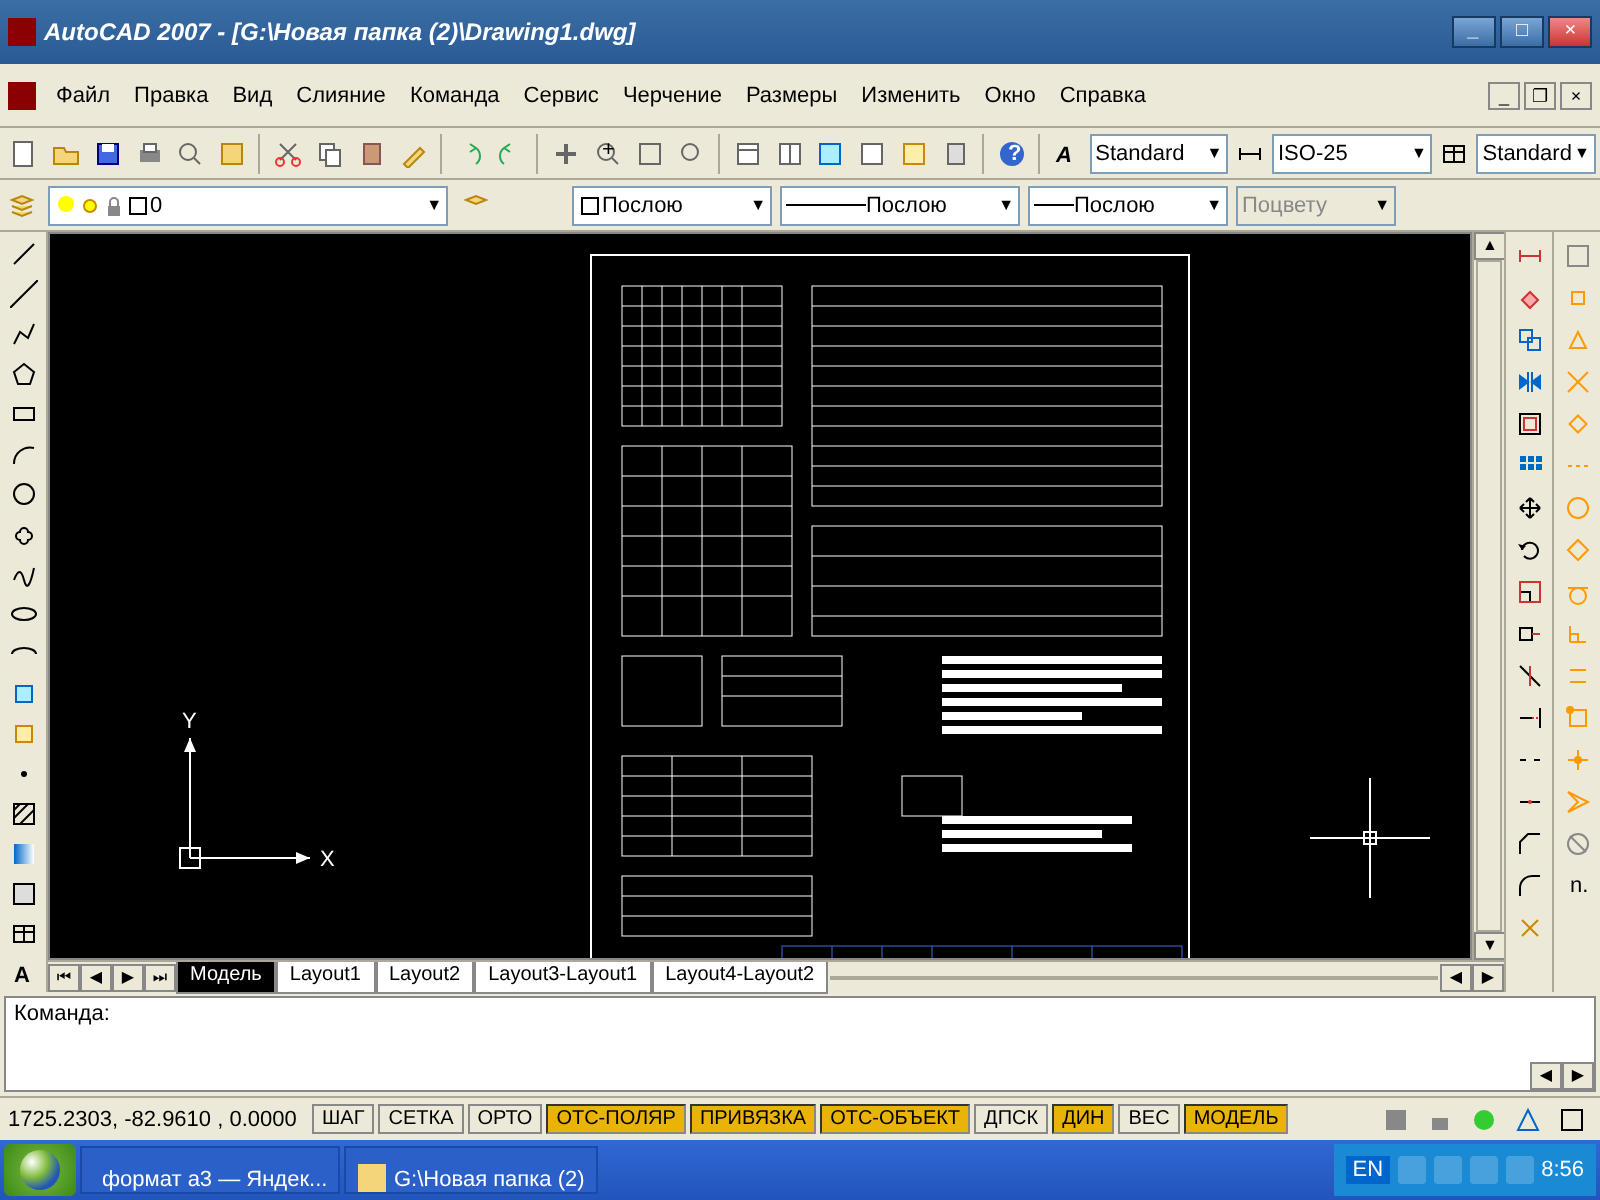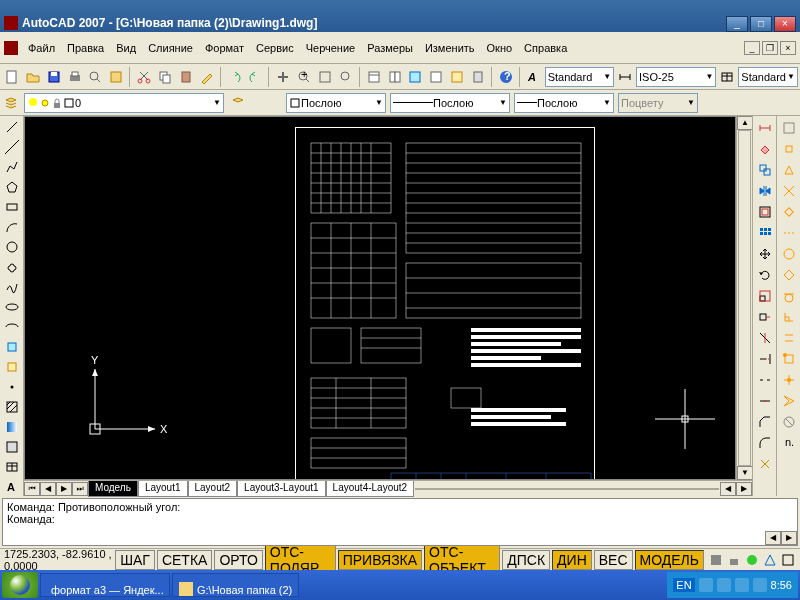--- a/index.html
+++ b/index.html
@@ -1,17 +1,17 @@
 <!DOCTYPE html>
 <html><head>
 <meta charset="utf-8">
 <style>
 * { margin: 0; padding: 0; box-sizing: border-box; font-family: Tahoma, sans-serif; font-size: 11px; }
 body { width: 800px; height: 600px; overflow: hidden; background: #ece9d8; display: flex; flex-direction: column; }
-.titlebar { height: 22px; background: linear-gradient(#3b6ea5,#2a5a94); color: #fff; display: flex; align-items: flex-start; padding: 16px 4px; }
+.titlebar { height: 22px; background: linear-gradient(#3b6ea5,#2a5a94); color: #fff; display: flex; align-items: center; padding: 16px 4px; font-style: italic; }
 .titlebar .app-icon { width: 14px; height: 14px; background: #8b0000; margin-right: 4px; display:inline-block; }
 .titlebar .title { flex: 1; font-weight: bold; font-size: 12px; }
 .winbtns { display: flex; gap: 2px; }
 .winbtn { width: 22px; height: 16px; border: 1px solid #163a63; background: linear-gradient(#7aa5d6,#3b6ea5); color:#fff; font-size:10px; text-align:center; line-height:14px; cursor:pointer; }
 .winbtn.close { background: linear-gradient(#e88,#c33); }
 .menubar { height: 32px; background: #ece9d8; display: flex; align-items: center; padding: 0 4px; border-bottom: 1px solid #aca899; }
 .menubar .mi { padding: 2px 6px; cursor: pointer; }
 .menubar .mdi-btns { margin-left: auto; display:flex; gap:2px; }
 .menubar .mdi-btns span { width:16px; height:14px; border:1px solid #888; background:#ece9d8; display:inline-block; text-align:center; line-height:12px; cursor:pointer; font-size:9px; }
 .toolbar { height: 26px; background: #ece9d8; display: flex; align-items: center; padding: 0 2px; border-bottom: 1px solid #aca899; gap: 1px; }
@@ -42,21 +42,21 @@
 .tabs { display:flex; height:16px; }
 .tab { border:1px solid #888; border-top:none; padding:0 6px; background:#fff; cursor:pointer; font-size:10px; line-height:14px; }
 .tab.active { background:#000; color:#fff; }
 .scrolltrack { flex:1; background:#ece9d8; border:1px solid #aca899; margin:0 1px; }
 .scrollbar-v { width:16px; background:#ece9d8; border-left:1px solid #aca899; display:flex; flex-direction:column; }
 .cmdwin { height:48px; border:1px solid #888; margin:2px; background:#fff; font-family:'Courier New',monospace; font-size:12px; padding:2px 4px; overflow:hidden; position:relative; }
 .cmdwin .line { white-space:nowrap; }
 .cmd-sb { position:absolute; right:0; bottom:0; display:flex; }
 .statusbar { height:22px; background:#ece9d8; border-top:1px solid #aca899; display:flex; align-items:center; padding:0 4px; gap:2px; font-size:10px; }
 .coords { width:150px; }
-.sbtn2 { border:1px solid #888; padding:1px 4px; background:#ece9d8; cursor:pointer; font-size:14px; }
+.sbtn2 { border:1px solid #888; padding:1px 4px; background:#ece9d8; cursor:pointer; font-size:10px; }
 .sbtn2.active { border:1px inset #888; background:#eab308; }
 .taskbar { height:30px; background:linear-gradient(#3168d5,#2255bb); display:flex; align-items:center; padding:0 2px; gap:2px; }
 .start { width:36px; height:26px; border-radius:3px; background:radial-gradient(circle,#7fba3c,#3a8a1a); display:flex; align-items:center; justify-content:center; cursor:pointer; }
 .start-orb { width:20px; height:20px; border-radius:50%; background:radial-gradient(circle at 30% 30%,#fff,#7fba3c 40%,#2255bb 70%); }
 .tbtn-task { height:24px; background:#2a60c8; border:1px solid #1a4aa8; color:#fff; padding:0 6px; display:flex; align-items:flex-end; gap:4px; cursor:pointer; font-size:10px; max-width:130px; overflow:hidden; white-space:nowrap; }
 .tbtn-task.active { background:#1a4aa8; }
 .tray { margin-left:auto; background:#1a8ad5; height:26px; display:flex; align-items:center; padding:0 6px; color:#fff; gap:4px; font-size:10px; }
 .tray-icon { width:14px; height:14px; background:#fff3; border-radius:2px; }
 .circuit-line { stroke:#fff; stroke-width:0.5; fill:none; }
 .circuit-fill { fill:#fff; }
@@ -74,21 +74,21 @@
     <div class="winbtn close">×</div>
   </div>
 </div>
 
 <div class="menubar">
   <span class="app-icon" style="width:14px;height:14px;background:#8b0000;margin-right:4px"></span>
   <span class="mi">Файл</span>
   <span class="mi">Правка</span>
   <span class="mi">Вид</span>
   <span class="mi">Слияние</span>
-  <span class="mi">Формат</span>
+  <span class="mi">Команда</span>
   <span class="mi">Сервис</span>
   <span class="mi">Черчение</span>
   <span class="mi">Размеры</span>
   <span class="mi">Изменить</span>
   <span class="mi">Окно</span>
   <span class="mi">Справка</span>
   <div class="mdi-btns">
     <span>_</span>
     <span>❐</span>
     <span>×</span>
@@ -750,21 +750,20 @@
       </div>
     <div class="vbtn">
         <svg viewBox="0 0 14 14">
           <text x="3" y="10" font-size="8">n.</text>
         </svg>
       </div>
   </div>
 </div>
 
 <div class="cmdwin">
-  <div class="line">Команда: Противоположный угол:</div>
   <div class="line">Команда:</div>
   <div class="cmd-sb">
     <div class="sbtn">◀</div>
     <div class="sbtn">▶</div>
   </div>
 </div>
 
 <div class="statusbar">
   <div class="coords">1725.2303, -82.9610 , 0.0000</div>
   <div class="sbtn2">ШАГ</div>

